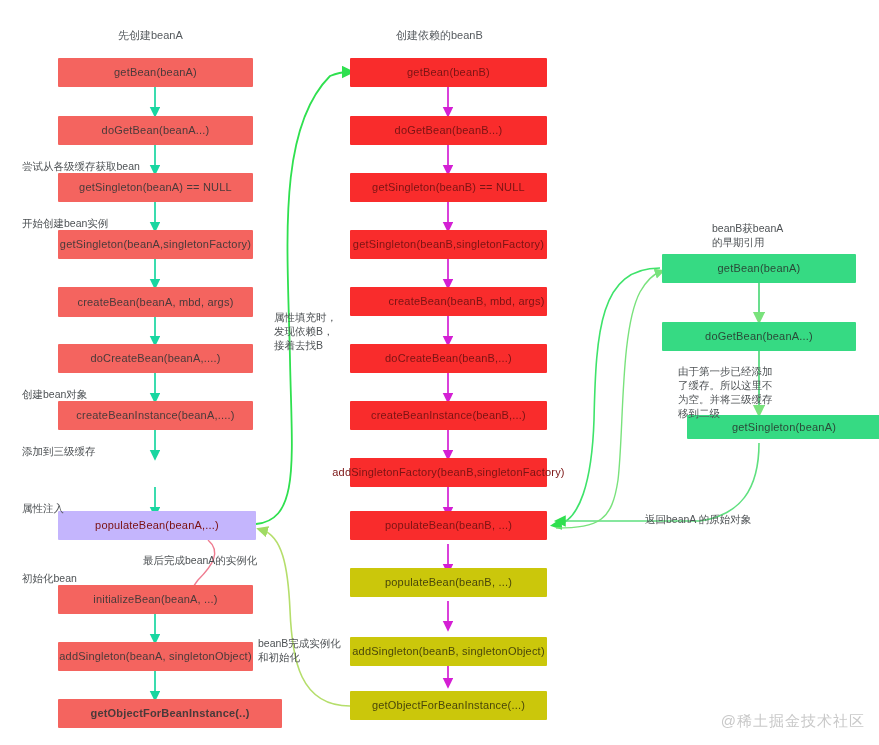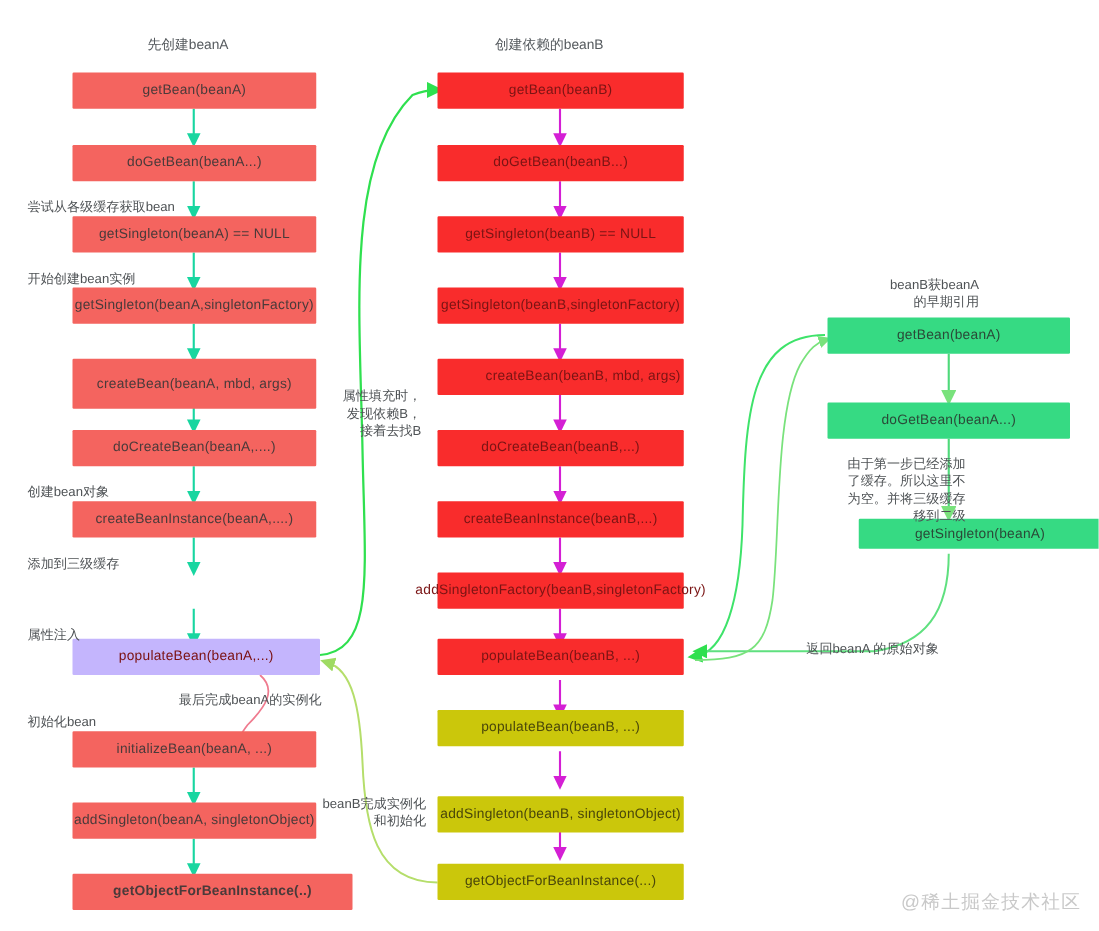--- a/index.html
+++ b/index.html
@@ -47,21 +47,21 @@
     z-index:4;
   }
   .side-note{
     position:absolute;
     font-size:10.5px;
     color:#4e5255;
     white-space:nowrap;
     line-height:1.32;
     z-index:4;
   }
-  .side-note.center{text-align:right;}
+  .side-note.center{text-align:left;}
   .watermark{
     position:absolute;
     right:14px;
     bottom:14px;
     font-size:15px;
     color:#c9c9c9;
     letter-spacing:1px;
     z-index:5;
     white-space:nowrap;
   }
@@ -159,21 +159,21 @@
   <div class="side-note center" style="left:678px;top:365px;white-space:pre;">由于第一步已经添加
 了缓存。所以这里不
 为空。并将三级缓存
 移到二级</div>
   <div class="side-note" style="left:645px;top:513px;">返回beanA 的原始对象</div>
 
   <div class="node red" style="left:58px;top:58px;width:195px;height:29px;">getBean(beanA)</div>
   <div class="node red" style="left:58px;top:116px;width:195px;height:29px;">doGetBean(beanA...)</div>
   <div class="node red" style="left:58px;top:173px;width:195px;height:29px;">getSingleton(beanA) == NULL</div>
   <div class="node red" style="left:58px;top:230px;width:195px;height:29px;">getSingleton(beanA,singletonFactory)</div>
-  <div class="node red" style="left:58px;top:287px;width:195px;height:40px;">createBean(beanA, mbd, args)</div>
+  <div class="node red" style="left:58px;top:287px;width:195px;height:30px;">createBean(beanA, mbd, args)</div>
   <div class="node red" style="left:58px;top:344px;width:195px;height:29px;">doCreateBean(beanA,....)</div>
   <div class="node red" style="left:58px;top:401px;width:195px;height:29px;">createBeanInstance(beanA,....)</div>
   <div class="node redhot" style="left:58px;top:511px;width:198px;height:29px;">populateBean(beanA,...)</div>
   <div class="node red" style="left:58px;top:585px;width:195px;height:29px;">initializeBean(beanA, ...)</div>
   <div class="node red" style="left:58px;top:642px;width:195px;height:29px;">addSingleton(beanA, singletonObject)</div>
   <div class="node red" style="left:58px;top:699px;width:224px;height:29px;font-weight:bold;">getObjectForBeanInstance(..)</div>
 
   <div class="node redbright" style="left:350px;top:58px;width:197px;height:29px;">getBean(beanB)</div>
   <div class="node redbright" style="left:350px;top:116px;width:197px;height:29px;">doGetBean(beanB...)</div>
   <div class="node redbright" style="left:350px;top:173px;width:197px;height:29px;">getSingleton(beanB) == NULL</div>

